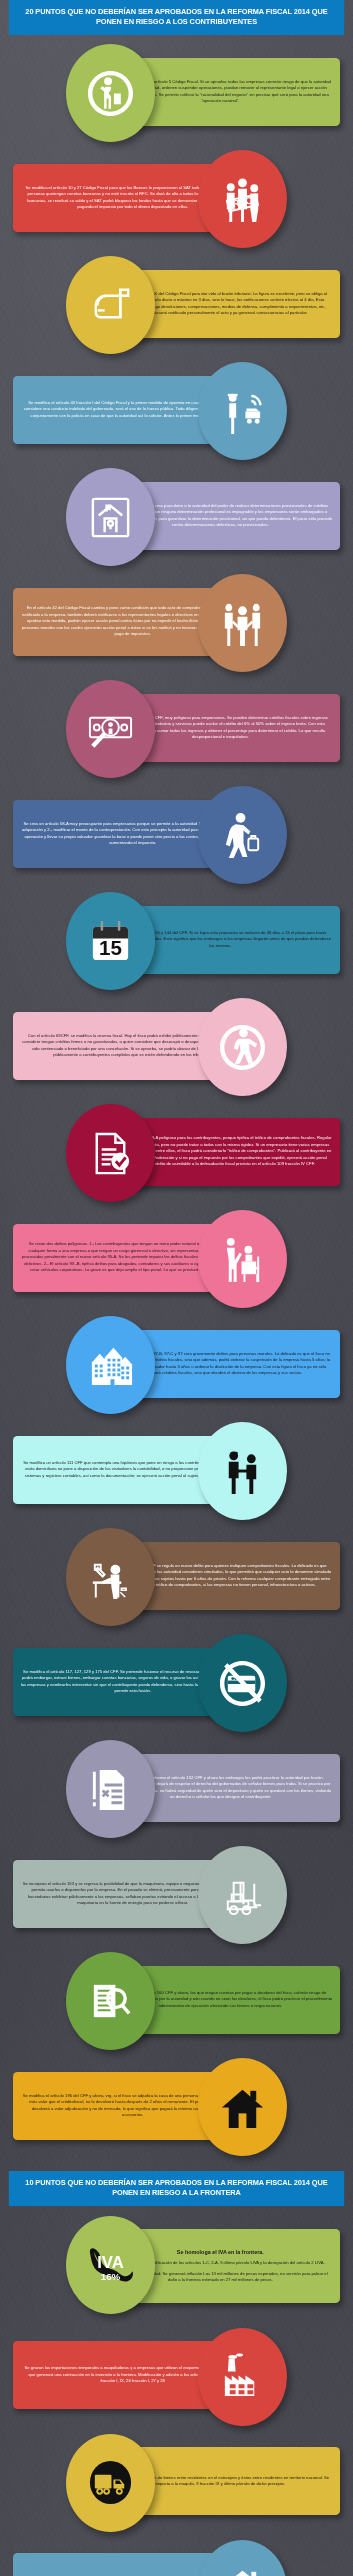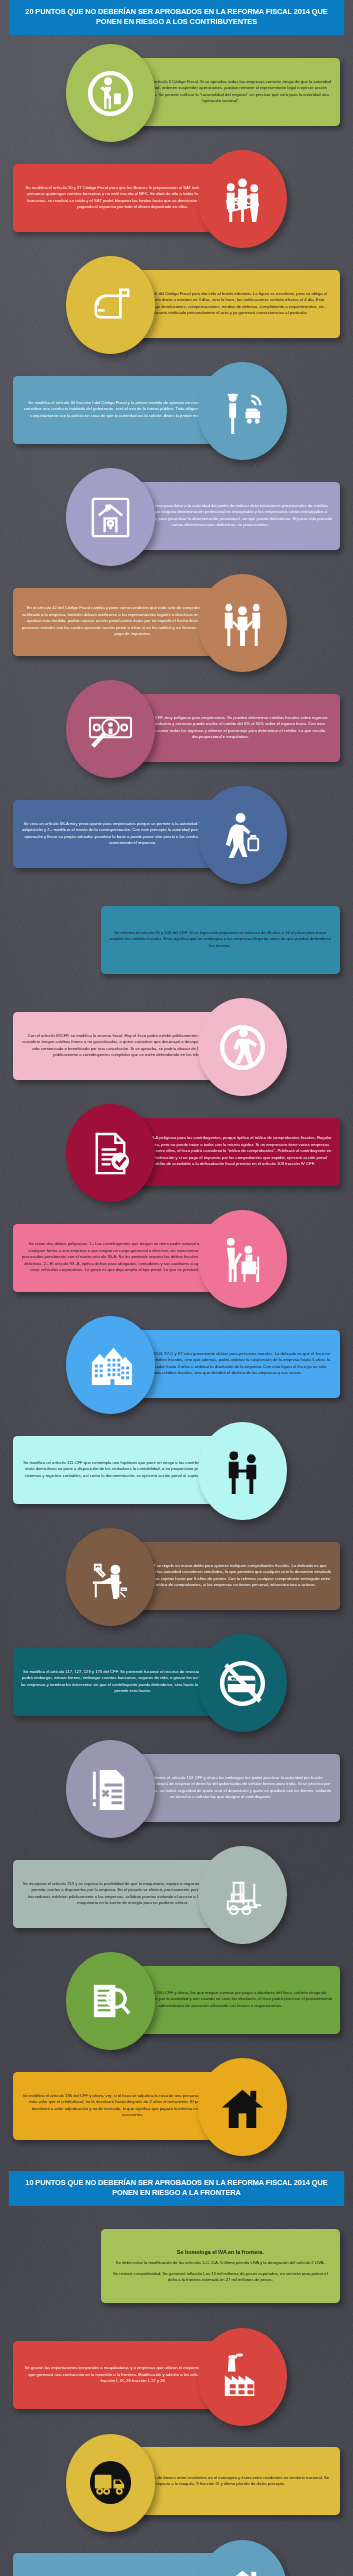--- a/index.html
+++ b/index.html
@@ -259,20 +259,33 @@
                 <path d="M68 56v-5h8v5" fill="none" stroke="#fff" stroke-width="4"></path>
               </g>
             </svg>
           </span>
         </div>
         <div class="bubble tx-light" style="background: rgb(74, 106, 158);">
           <p>Se crea un artículo 58-A muy preocupante para empresarios porque se permite a la autoridad 1-modificar el precio de adquisición y 2.- modificar el monto de la contraprestación. Con este precepto la autoridad puede desconocer cualquier operación y llevar su propio valuador ycambiar la base o puede poner otro precio a las contraprestaciones pactadas, aumentando el impuesto.</p>
         </div>
       </div>
       <div class="row left">
+        <div class="disc ink-light" style="background: rgb(47, 139, 168);">
+          <span class="glyph">
+            <svg viewBox="0 0 100 100">
+              <g>
+                <rect x="14" y="20" width="72" height="68" rx="8" fill="#fff"></rect>
+                <path d="M14 28a8 8 0 018-8h56a8 8 0 018 8v16H14z" fill="#2b2b2b"></path>
+                <rect x="30" y="8" width="5" height="20" rx="2" fill="#999"></rect>
+                <rect x="65" y="8" width="5" height="20" rx="2" fill="#999"></rect>
+                <text x="50" y="78" font-family="Liberation Sans, sans-serif" font-weight="bold" font-size="42" text-anchor="middle" fill="#111">15</text>
+              </g>
+            </svg>
+          </span>
+        </div>
         <div class="bubble tx-dark" style="background: rgb(47, 139, 168);">
           <p>Se reforma el artículo 65 y 144 del CFF. Si se logra esta propuesta se reducirá de 45 días a 15 el plazo para hacer exigible los créditos fiscales. Esto significa que los embargos a las empresas llegarán antes de que puedan defenderse las mismas.</p>
         </div>
       </div>
       <div class="row right">
         <div class="disc ink-light" style="background: rgb(242, 185, 202);">
           <span class="glyph">
             <svg viewBox="0 0 100 100">
               <g>
                 <path d="M50 4C24.6 4 4 24.6 4 50s20.6 46 46 46 46-20.6 46-46S75.4 4 50 4zm0 9c20.4 0 37 16.6 37 37s-16.6 37-37 37S13 70.4 13 50 29.6 13 50 13z"></path>
@@ -480,20 +493,32 @@
           </span>
         </div>
         <div class="bubble tx-dark" style="background: rgb(232, 169, 28);">
           <p>Se modifica el artículo 196 del CFF y ahora, vrg. si el fisco se adjudica la casa de una persona en donde la casa tenga más valor que el créditofiscal, no le devolverá hasta después de 2 años el remanente. El problema es que se lo devolverá a valor adjudicación y no de mercado, lo que significa que pagará la mínima cantidad por ella y sin accesorios.</p>
         </div>
       </div>
     </div>
     <div class="banner">10 PUNTOS QUE NO DEBERÍAN SER APROBADOS EN LA REFORMA FISCAL 2014 QUE PONEN EN RIESGO A LA FRONTERA</div>
     <div class="rows">
       <div class="row left tall">
+        <div class="disc ink-dark" style="background: rgb(165, 193, 87);">
+          <span class="glyph">
+            <svg viewBox="0 0 100 100">
+              <g fill="#111">
+                <path d="M10 18c6-4 12 2 16 8 5 8 4 18 9 24 6 8 16 8 24 12 8 4 14 12 22 12 6 0 10-4 14-10 3 8-2 18-10 20-10 3-20-4-30-8-12-5-24-6-33-14-7-6-10-16-12-26-1-8-4-14 0-18z"></path>
+                <path d="M16 24c2 10 6 20 14 26-6-8-10-18-14-26z" fill="#a5c157"></path>
+              </g>
+              <text x="50" y="58" font-family="Liberation Sans, sans-serif" font-weight="bold" font-size="34" text-anchor="middle" fill="#fff">IVA</text>
+              <text x="50" y="82" font-family="Liberation Sans, sans-serif" font-weight="bold" font-size="20" text-anchor="middle" fill="#fff">16%</text>
+            </svg>
+          </span>
+        </div>
         <div class="bubble tx-dark" style="background: rgb(165, 193, 87);">
           <span class="title">Se homologa el IVA en la frontera.</span>
           <p>Se debe evitar la modificación de los artículos 1-C, 2-A, 5 último párrafo LIVA y la derogación del artículo 2 LIVA.</p>
           <p>Se restará competitividad. Se generará inflación Los 13 mil millones de pesos esperados, no servirán para palear el daño a la frontera estimado en 27 mil millones de pesos.</p>
         </div>
       </div>
       <div class="row right">
         <div class="disc ink-light" style="background: rgb(216, 69, 63);">
           <span class="glyph">
             <svg viewBox="0 0 100 100">

